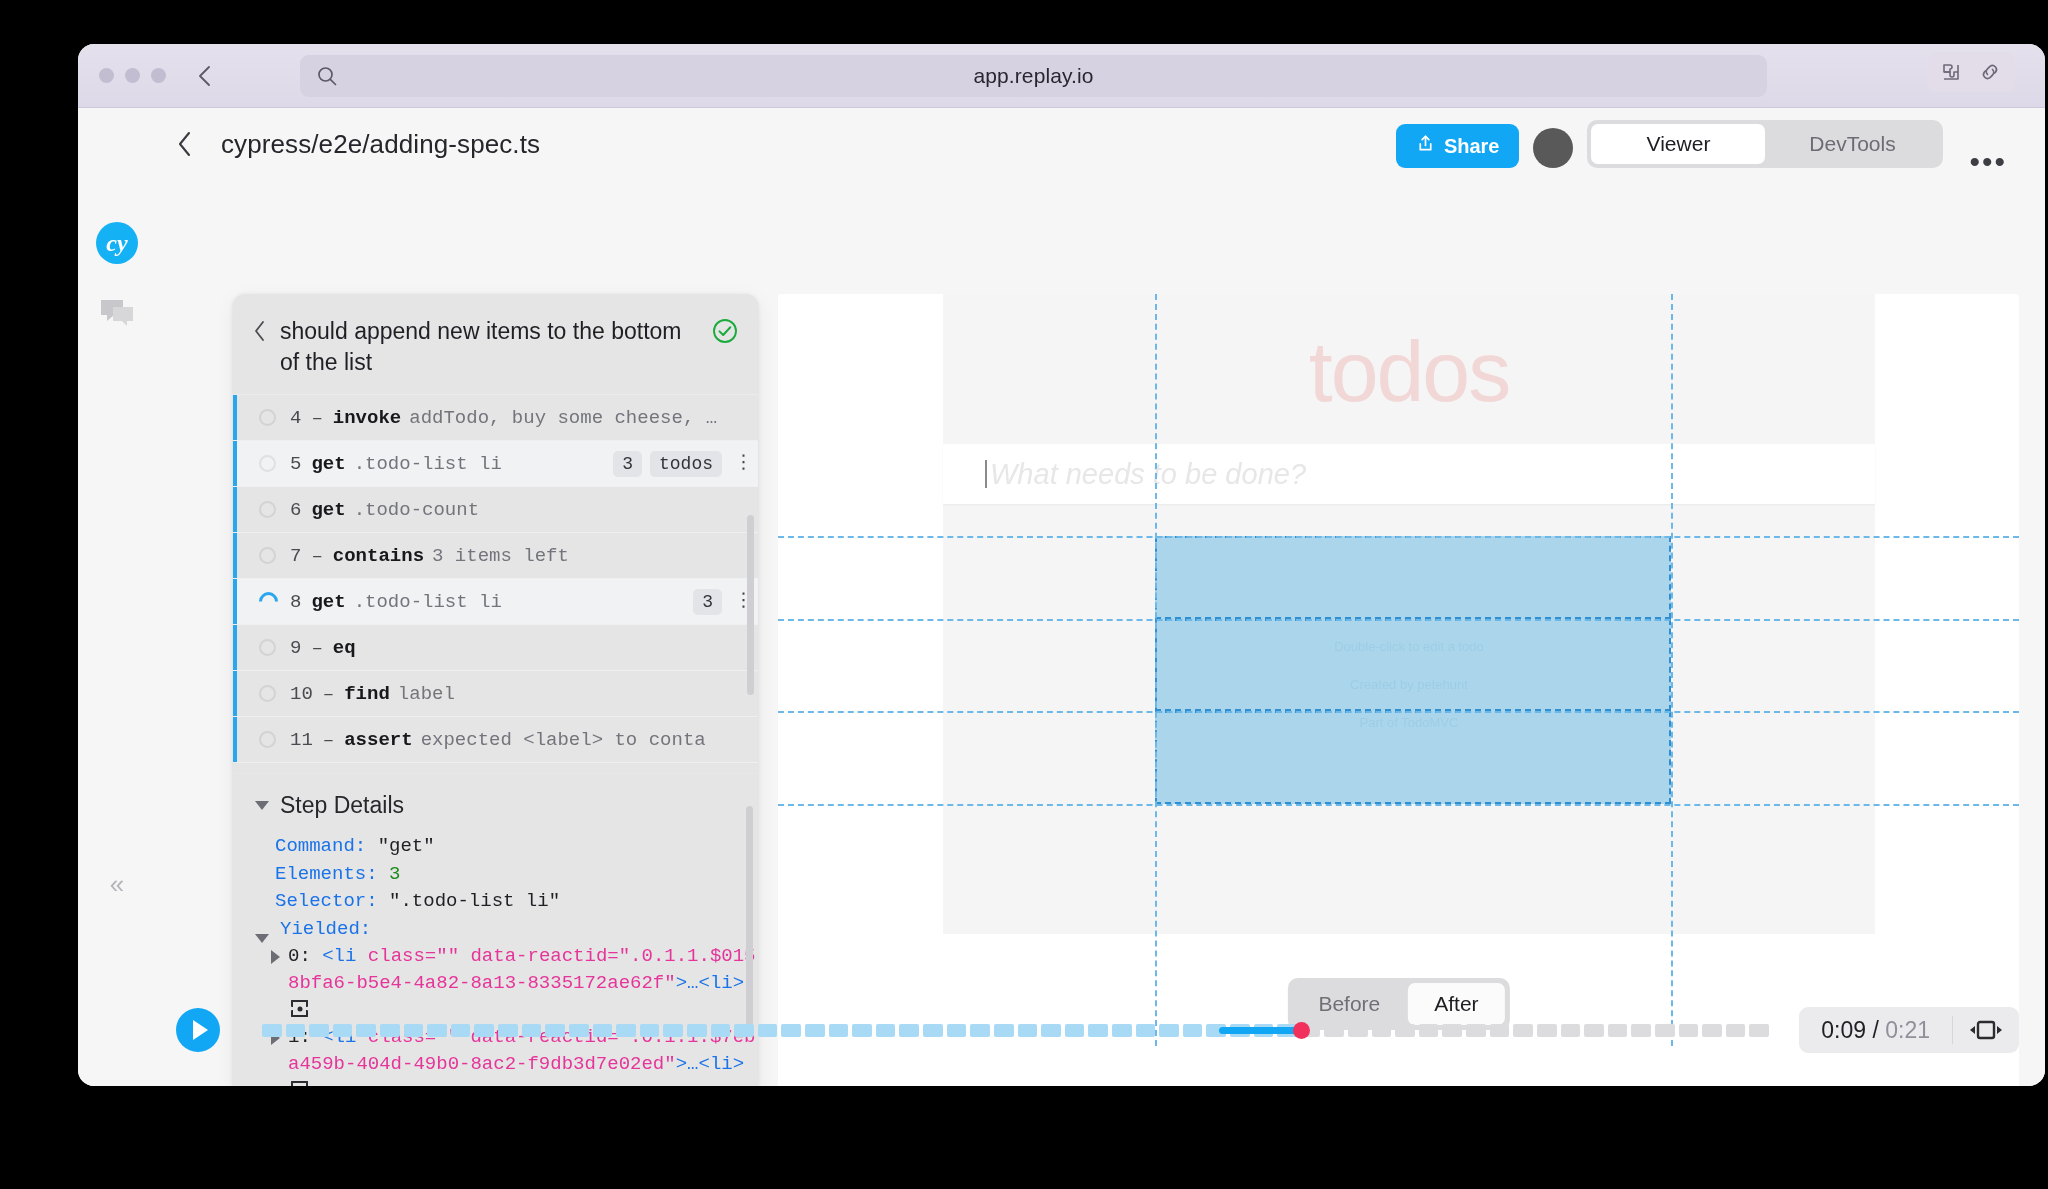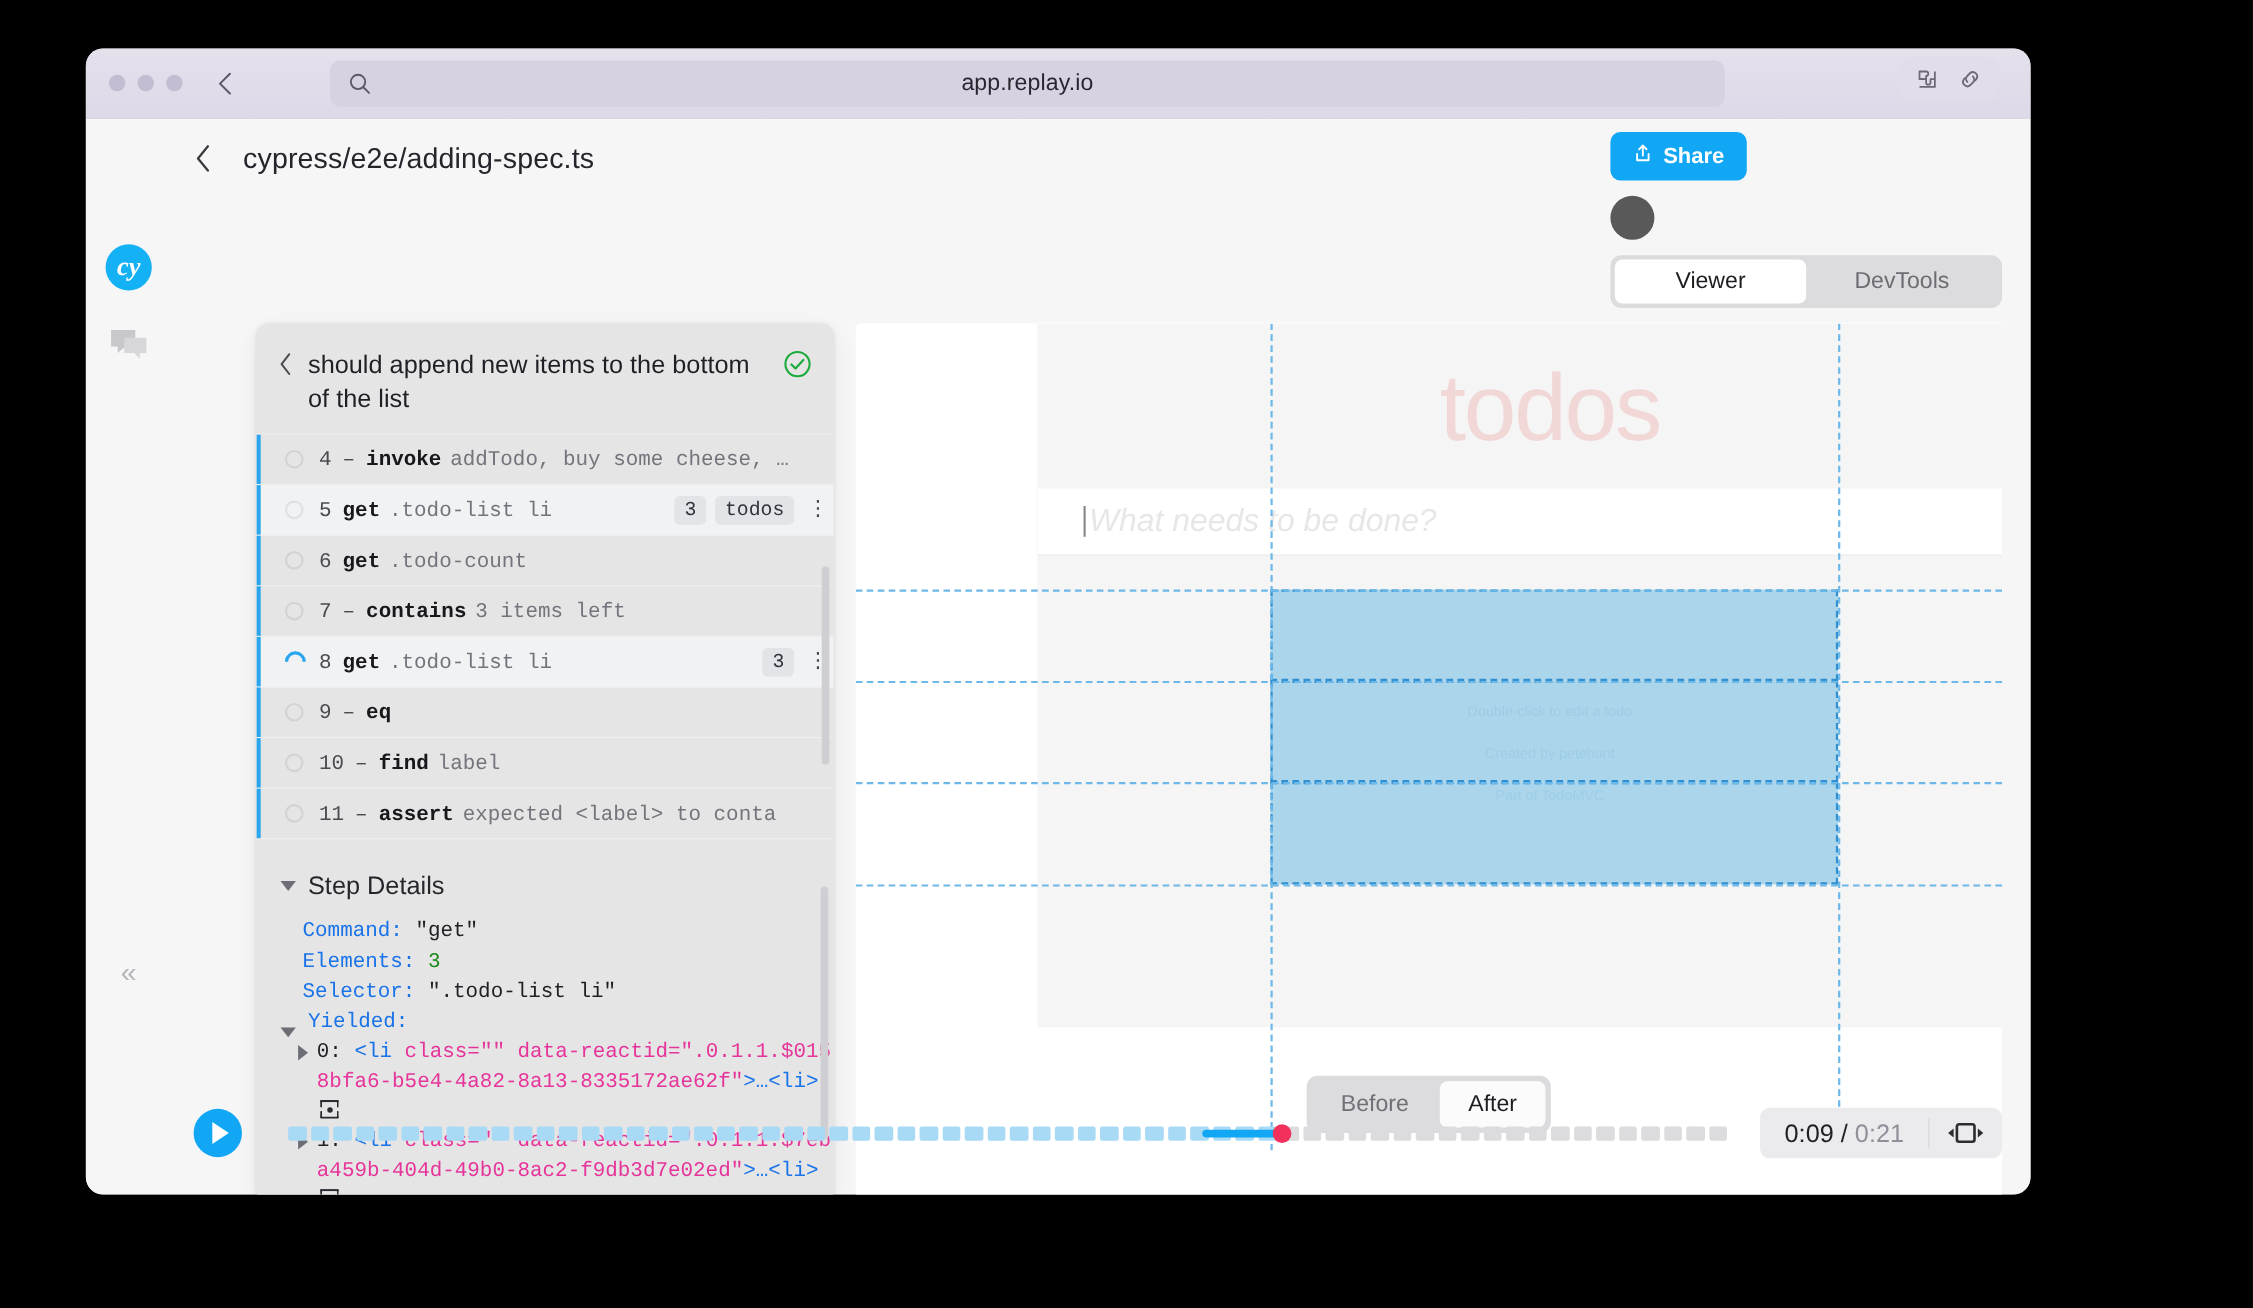--- a/index.html
+++ b/index.html
@@ -8,21 +8,21 @@
     background: #000000;
     font-family: "Liberation Sans", sans-serif;
     overflow: hidden;
   }
   .mono { font-family: "Liberation Mono", monospace; }
 
   
   .browser-window {
     position: absolute;
     left: 78px; top: 44px;
-    width: 1768px; height: 1042px;
+    width: 1967px; height: 1042px;
     border-radius: 16px;
     overflow: hidden;
     box-shadow: 0 18px 60px rgba(0,0,0,0.55);
     background: #f1f1f2;
   }
   .browser-chrome {
     position: relative;
     height: 64px;
     background: linear-gradient(180deg,#e4e0ec 0%, #ded9e8 100%);
     border-bottom: 1px solid #cdc8da;
@@ -84,21 +84,21 @@
   }
   .hdr-back {
     margin-left: 98px; color: #3a3a40; display: flex;
   }
   .hdr-title {
     margin-left: 28px; font-size: 26px; color: #25252b;
     letter-spacing: 0.1px;
   }
   .hdr-right {
     position: absolute; right: 26px; top: 12px;
-    display: flex; align-items: flex-start; gap: 14px; flex-direction: column;
+    display: flex; align-items: flex-end; gap: 14px;
   }
   .share-btn {
     display: flex; align-items: center; gap: 9px;
     background: #12a7f5; color: #fff;
     border-radius: 9px; height: 44px; padding: 0 20px;
     font-size: 20px; font-weight: bold;
   }
   .avatar {
     width: 40px; height: 40px; border-radius: 50%;
     background: #595959;

